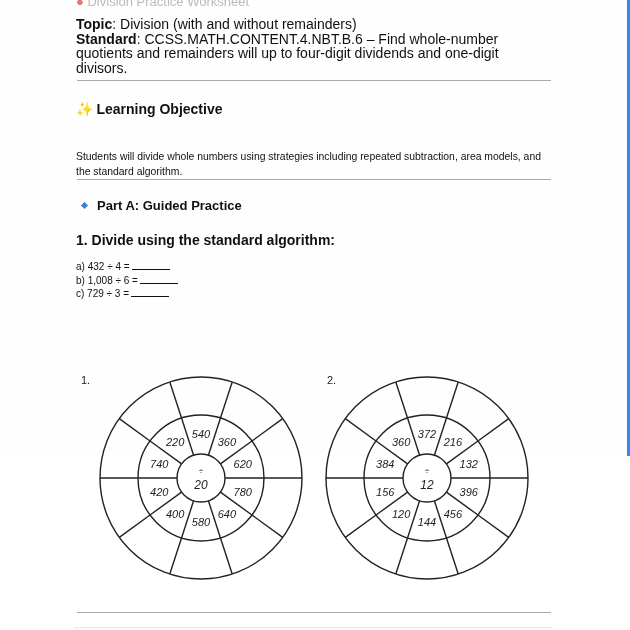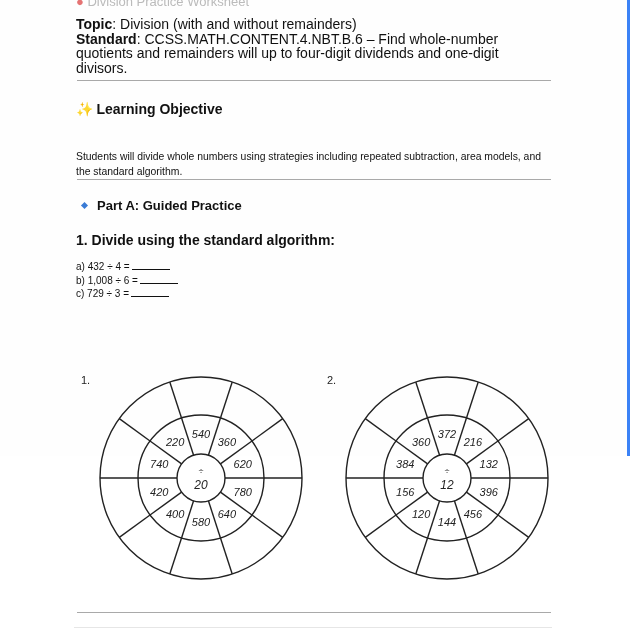--- a/index.html
+++ b/index.html
@@ -124,21 +124,21 @@
           <circle cx="0.0" cy="82.0" r="12" fill="transparent" stroke="none"></circle>
           <circle cx="-48.2" cy="66.3" r="12" fill="transparent" stroke="none"></circle>
           <circle cx="-78.0" cy="25.3" r="12" fill="transparent" stroke="none"></circle>
           <circle cx="-78.0" cy="-25.3" r="12" fill="transparent" stroke="none"></circle>
           <circle cx="-48.2" cy="-66.3" r="12" fill="transparent" stroke="none"></circle>
         </g>
     </svg>
   </div>
 
   <div class="wheel-label" style="left:327px; top:374px;">2.</div>
-  <div class="wheel" style="left:344px; top:375px;text-align:center;">
+  <div class="wheel" style="left:324px; top:375px;text-align:center;">
     <svg width="206" height="206" viewBox="-103 -103 206 206">
       <g fill="none" stroke="#222" stroke-width="1.4" id="w2lines">
           <circle cx="0" cy="0" r="24"></circle>
           <circle cx="0" cy="0" r="63"></circle>
           <circle cx="0" cy="0" r="101"></circle>
           <line x1="-7.416407864998736" y1="-22.825356391083687" x2="-19.468070645621683" y2="-59.91656052659468"></line>
           <line x1="7.416407864998739" y1="-22.825356391083684" x2="19.46807064562169" y2="-59.91656052659467"></line>
           <line x1="19.41640786499874" y1="-14.106846055019355" x2="50.96807064562169" y2="-37.03047089442581"></line>
           <line x1="24" y1="0" x2="63" y2="0"></line>
           <line x1="19.41640786499874" y1="14.106846055019355" x2="50.96807064562169" y2="37.03047089442581"></line>

